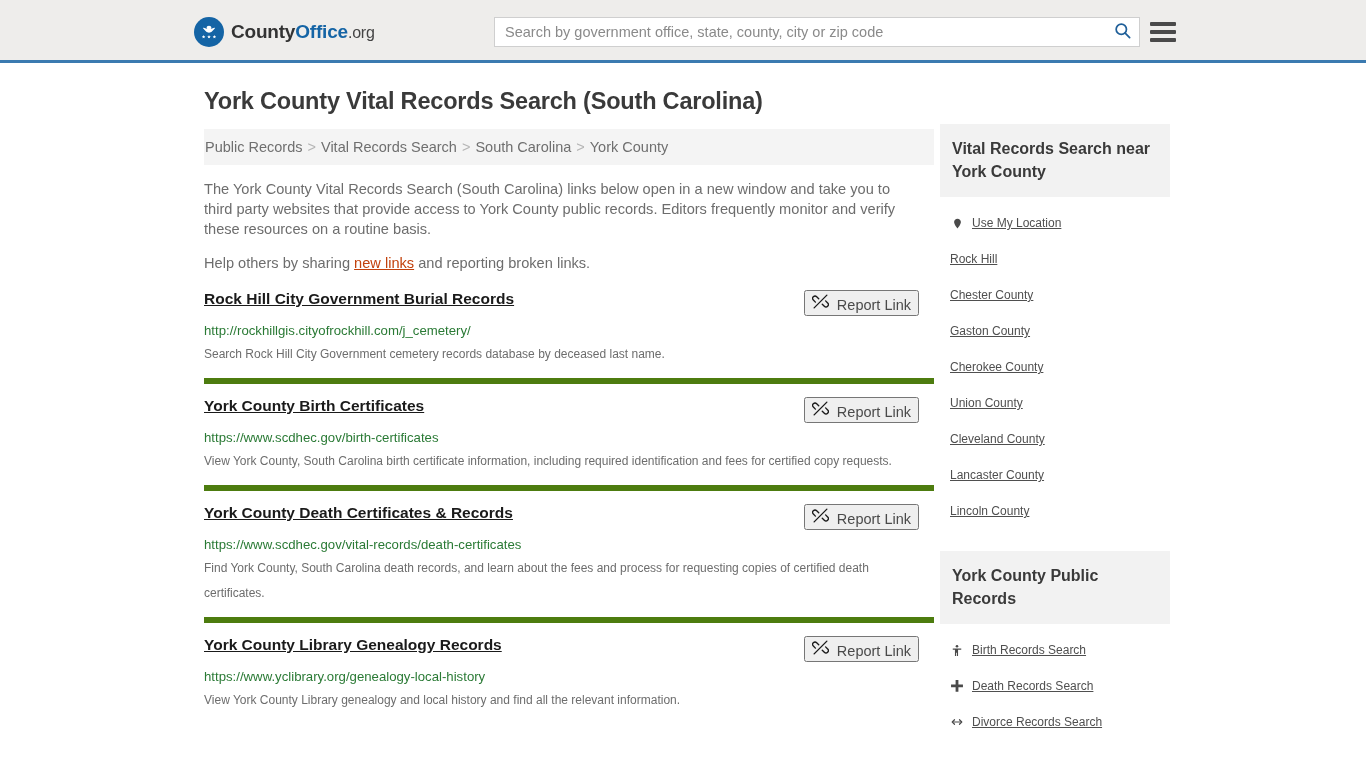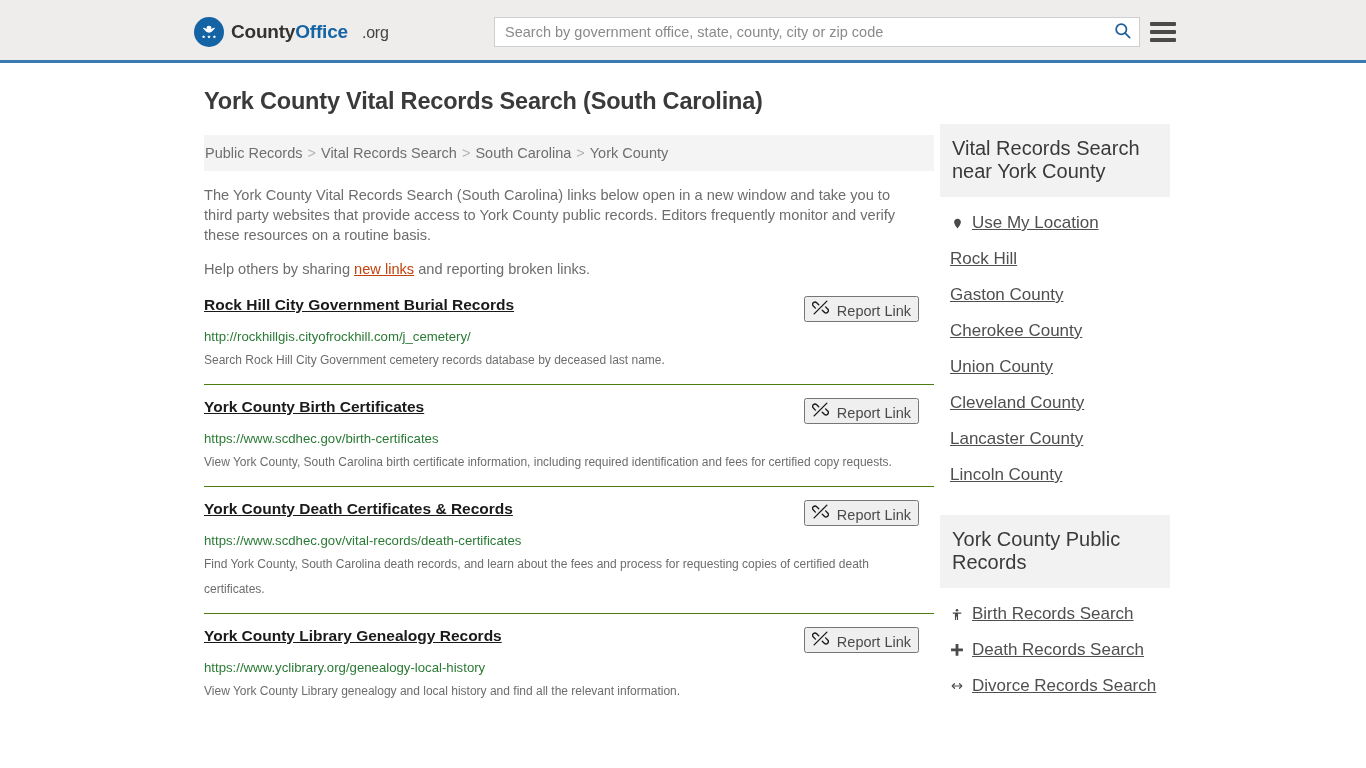--- a/index.html
+++ b/index.html
@@ -31,21 +31,21 @@
     background: #1464a5;
     display: flex; align-items: center; justify-content: center;
     flex: none;
   }
   .logo-text {
     font-size: 19px; color: #333333; letter-spacing: -0.2px;
     white-space: nowrap;
   }
   .logo-text .b { color: #1464a5; font-weight: bold; }
   .logo-text .n { font-weight: bold; }
-  .logo-text .tld { font-size: 16px; color: #444; margin-left: 14px; }
+  .logo-text .tld { font-size: 16px; color: #444; }
 
   .search-wrap {
     position: absolute;
     left: 494px; top: 17px;
     width: 646px; height: 30px;
     background: #ffffff;
     border: 1px solid #cfcfcf;
     display: flex; align-items: center;
   }
   .search-input {
@@ -87,21 +87,21 @@
     left: 204px; top: 24px;
     width: 730px;
   }
   .sidebar {
     position: absolute;
     left: 940px; top: 61px;
     width: 230px;
   }
 
   h1.page-title {
-    margin: 0 0 20px 0;
+    margin: 0 0 14px 0;
     font-size: 23.5px;
     line-height: 28px;
     font-weight: bold;
     color: #3a3a3a;
     letter-spacing: -0.2px;
   }
 
   .breadcrumb {
     background: #f4f4f4;
     padding: 10px 0 10px 1px;
@@ -122,21 +122,21 @@
     color: #6d6d6d;
     max-width: 704px;
   }
   .intro a {
     color: #c2410c; text-decoration: underline;
   }
 
   
   .results { margin-top: 13px; }
   .result {
-    border-top: 1px solid #4d7c0f;
+    border-top: 6px solid #4d7c0f;
     padding: 12px 0 11px 0;
     position: relative;
   }
   .result:first-child { border-top: none; padding-top: 2px; }
   .result-head {
     display: flex; align-items: flex-start; justify-content: space-between;
   }
   .result-title {
     font-size: 15.5px;
     font-weight: bold;
@@ -166,33 +166,33 @@
     line-height: 25px;
     color: #6d6d6d;
     margin-top: 3px;
     max-width: 704px;
   }
 
   
   .panel-head {
     background: #f2f2f2;
     padding: 13px 12px 14px 12px;
-    font-size: 20px;
-    font-weight: normal;
+    font-size: 16px;
+    font-weight: bold;
     line-height: 23px;
     color: #3a3a3a;
     margin-bottom: 8px;
   }
   .panel-list { padding: 0 0 0 10px; margin: 0; list-style: none; }
   .panel-list li {
     display: flex; align-items: center; gap: 8px;
     height: 36px;
   }
   .panel-list a {
-    font-size: 17px;
+    font-size: 12px;
     color: #4f4f4f;
     text-decoration: underline;
   }
   .sb-icon {
     width: 14px; flex: none;
     display: flex; align-items: center; justify-content: center;
     color: #4a4a4a;
   }
   .panel-gap { height: 22px; }
 </style>
@@ -331,20 +331,23 @@
           <svg width="11" height="15" viewBox="0 0 24 24" fill="#4a4a4a">
             <path d="M12 1.5c-4.1 0-7.4 3.3-7.4 7.4 0 5.6 7.4 14 7.4 14s7.4-8.4 7.4-14c0-4.1-3.3-7.4-7.4-7.4z"></path>
           </svg>
         </span>
         <a href="#">Use My Location</a>
       </li>
       <li>
         <a href="#">Rock Hill</a>
       </li>
       <li>
+        <a href="#">Chester County</a>
+      </li>
+      <li>
         <a href="#">Gaston County</a>
       </li>
       <li>
         <a href="#">Cherokee County</a>
       </li>
       <li>
         <a href="#">Union County</a>
       </li>
       <li>
         <a href="#">Cleveland County</a>

